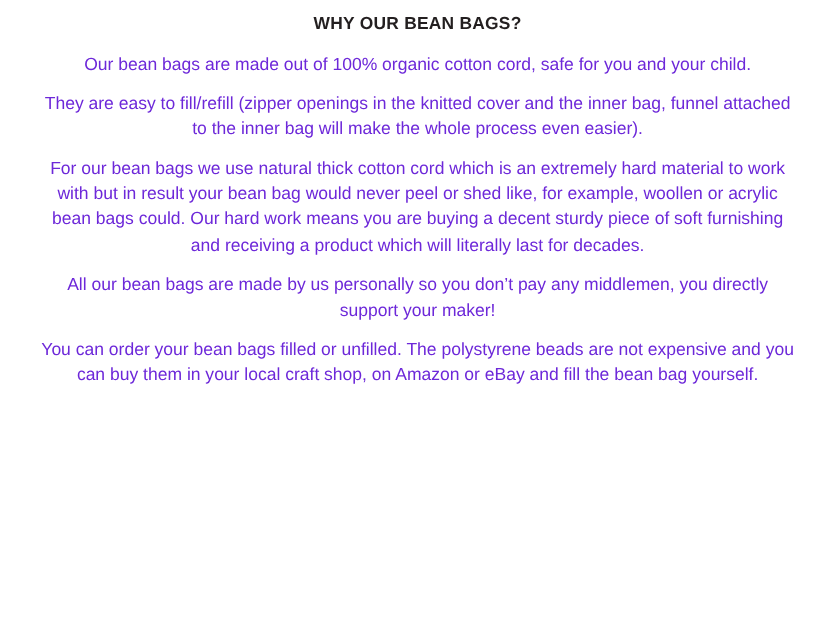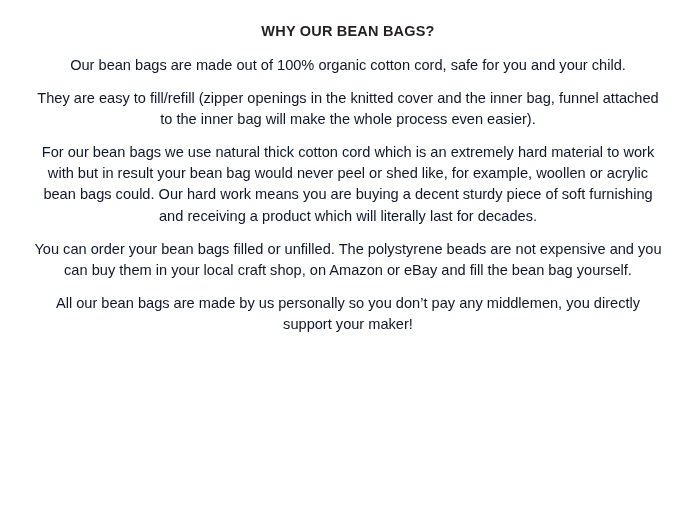--- a/index.html
+++ b/index.html
@@ -11,38 +11,38 @@
     height: 532px;
     background: #ffffff;
     font-family: "Liberation Sans", sans-serif;
     color: #231f20;
     overflow: hidden;
   }
   .page {
     width: 696px;
     height: 501px;
     box-sizing: border-box;
-    padding: 22px 22px 0 22px;
+    padding: 11px 22px 0 22px;
     display: block;
   }
   .doc-title {
     text-align: center;
     font-weight: bold;
     font-size: 14.5px;
     line-height: 1.35;
     letter-spacing: 0.2px;
     margin: 0 0 13px 0;
     color: #231f20;
   }
   .para {
     text-align: center;
     font-size: 14.6px;
     line-height: 1.45;
     margin: 0 0 12px 0;
-    color: #0f172a;
+    color: #6d28d9;
     padding: 0 8px;
   }
   .para:last-child {
     margin-bottom: 0;
   }
 </style>
 </head>
 <body>
 
 <div class="page">
@@ -50,17 +50,17 @@
   <h1 class="doc-title">WHY OUR BEAN BAGS?</h1>
 
   <p class="para">Our bean bags are made out of 100% organic cotton cord, safe for you and your child.</p>
 
   <p class="para">They are easy to fill/refill (zipper openings in the knitted cover and the inner bag, funnel attached to the inner bag will make the whole process even easier).</p>
 
 
 
   <p class="para">For our bean bags we use natural thick cotton cord which is an extremely hard material to work with but in result  your bean bag would never peel or shed like, for example, woollen or acrylic bean bags could. Our hard work means you are buying a decent sturdy piece of soft furnishing and receiving a product which will literally last for decades.</p>
 
+  <p class="para">All our bean bags are made by us personally so you don’t pay any middlemen, you directly support your maker!</p>
+
   <p class="para">You can order your bean bags filled or unfilled. The polystyrene beads are not expensive and you can buy them in your local craft shop, on Amazon or eBay and fill the bean bag yourself.</p>
-
-  <p class="para">All our bean bags are made by us personally so you don’t pay any middlemen, you directly support your maker!</p>
 
 </div>
 
 </body></html>

